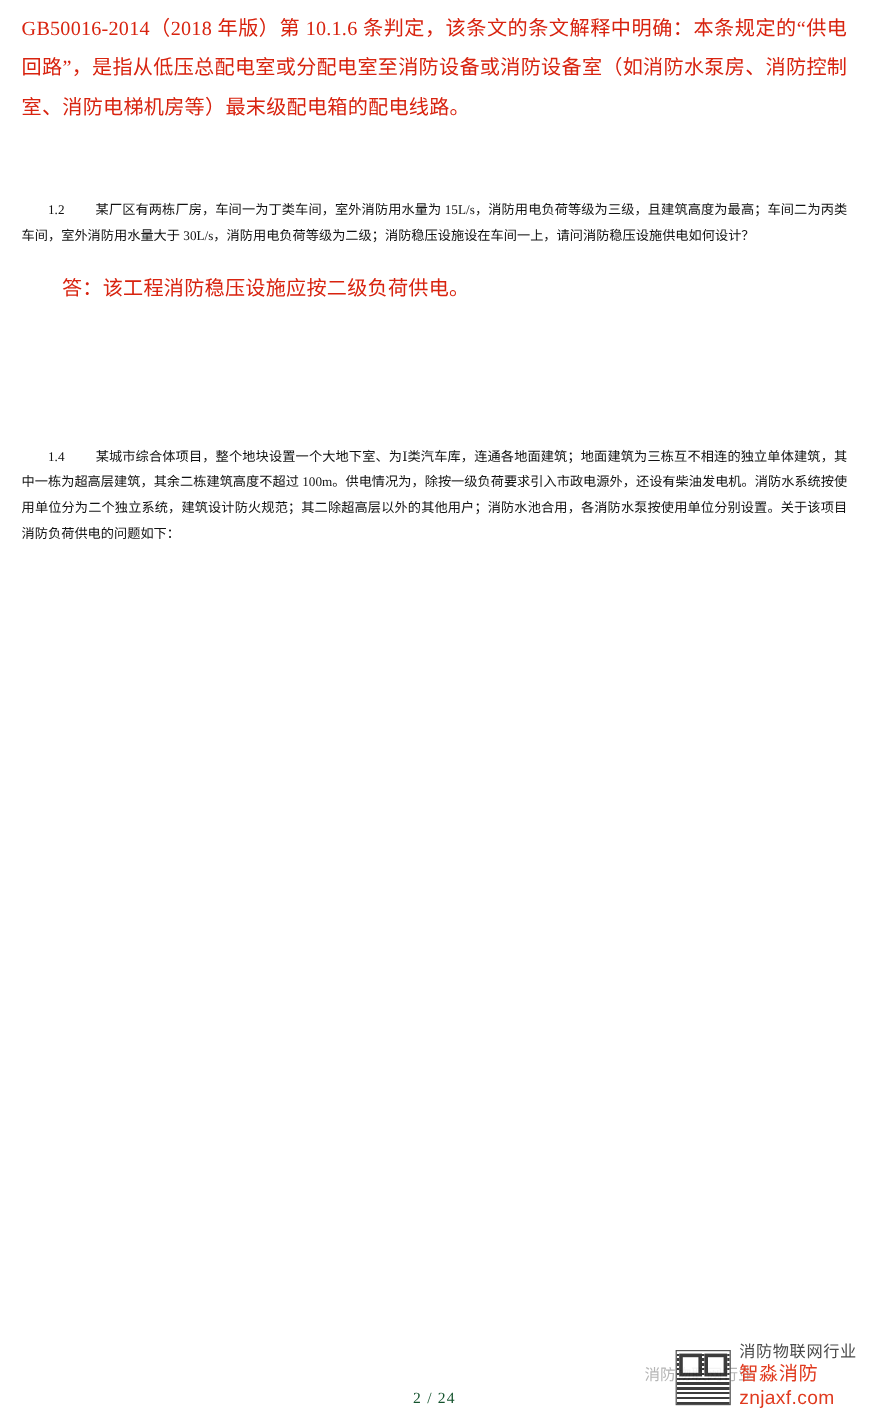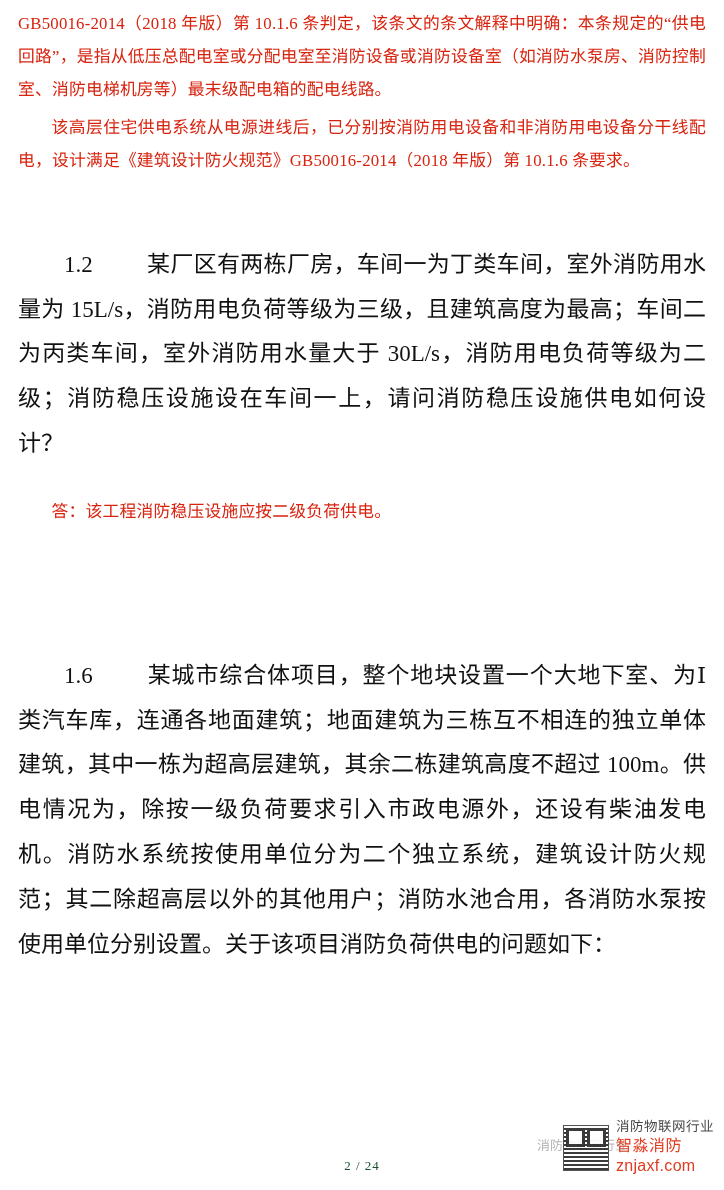--- a/index.html
+++ b/index.html
@@ -41,21 +41,21 @@
   }
   .gap-sm { height: 6px; }
   .gap-lg { height: 42px; }
 
   .qnum {
     display: inline-block;
     min-width: 3.6em;
   }
 
   .qline {
-    font-size: 23px;
+    font-size: 11px;
     line-height: 1.95;
     text-align: justify;
     text-justify: inter-ideograph;
   }
 
   
   .footer {
     position: absolute;
     left: 0;
     bottom: 16px;
@@ -134,21 +134,20 @@
 </style>
 </head>
 <body>
 
 <div class="page">
 
   <p class="para red">GB50016-2014（2018 年版）第 10.1.6 条判定，该条文的条文解释中明确：本条规定的“供电回路”，是指从低压总配电室或分配电室至消防设备或消防设备室（如消防水泵房、消防控制室、消防电梯机房等）最末级配电箱的配电线路。</p>
 
   <div class="gap-sm"></div>
 
-  <p class="para red indent">该高层住宅供电系统从电源进线后，已分别按消防用电设备和非消防用电设备分干线配电，设计满足《建筑设计防火规范》GB50016-2014（2018 年版）第 10.1.6 条要求。</p>
 
   <div class="gap-lg"></div>
 
   <p class="qline black">
     <span class="qnum" style="margin-left:2em;">1.2</span><span>某厂区有两栋厂房，车间一为丁类车间，室外消防用水量为 15L/s，消防用电负荷等级为三级，且建筑高度为最高；车间二为丙类车间，室外消防用水量大于 30L/s，消防用电负荷等级为二级；消防稳压设施设在车间一上，请问消防稳压设施供电如何设计？</span>
   </p>
 
   <div class="gap-sm"></div>
 
   <p class="para red indent">答：该工程消防稳压设施应按二级负荷供电。</p>
@@ -161,21 +160,21 @@
 
   <div class="gap-sm"></div>
 
 
   <div class="gap-sm"></div>
 
 
   <div class="gap-lg"></div>
 
   <p class="qline black">
-    <span class="qnum" style="margin-left:2em;">1.6</span><span>某城市综合体项目，整个地块设置一个大地下室、为Ⅰ类汽车库，连通各地面建筑；地面建筑为三栋互不相连的独立单体建筑，其中一栋为超高层建筑，其余二栋建筑高度不超过 100m。供电情况为，除按一级负荷要求引入市政电源外，还设有柴油发电机。消防水系统按使用单位分为二个独立系统，建筑设计防火规范；其二除超高层以外的其他用户；消防水池合用，各消防水泵按使用单位分别设置。关于该项目消防负荷供电的问题如下：</span>
+    <span class="qnum" style="margin-left:2em;">1.4</span><span>某城市综合体项目，整个地块设置一个大地下室、为Ⅰ类汽车库，连通各地面建筑；地面建筑为三栋互不相连的独立单体建筑，其中一栋为超高层建筑，其余二栋建筑高度不超过 100m。供电情况为，除按一级负荷要求引入市政电源外，还设有柴油发电机。消防水系统按使用单位分为二个独立系统，建筑设计防火规范；其二除超高层以外的其他用户；消防水池合用，各消防水泵按使用单位分别设置。关于该项目消防负荷供电的问题如下：</span>
   </p>
 
   <div class="footer">
     <span class="page-num">2 / 24</span>
   </div>
 
   <div class="wm-overlay">消防物联网行业</div>
 
   <div class="wm">
     <div class="wm-qr"></div>

